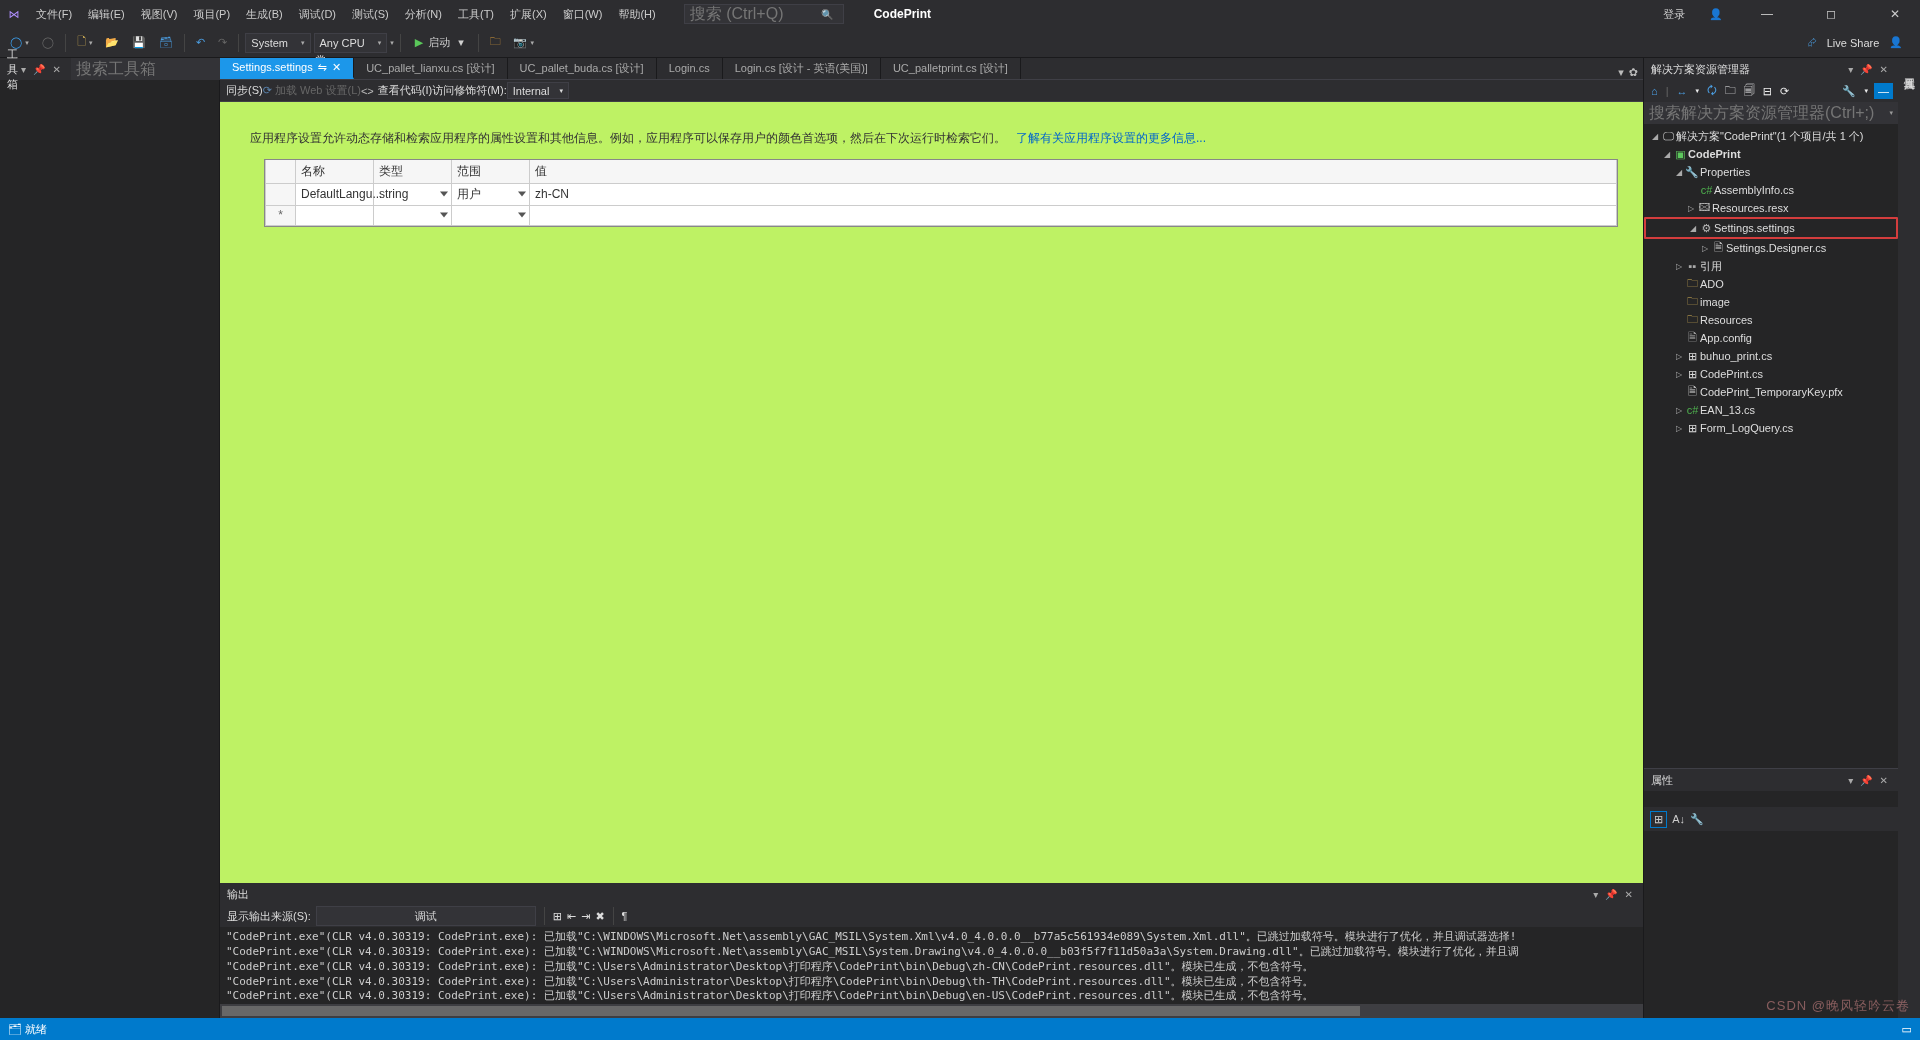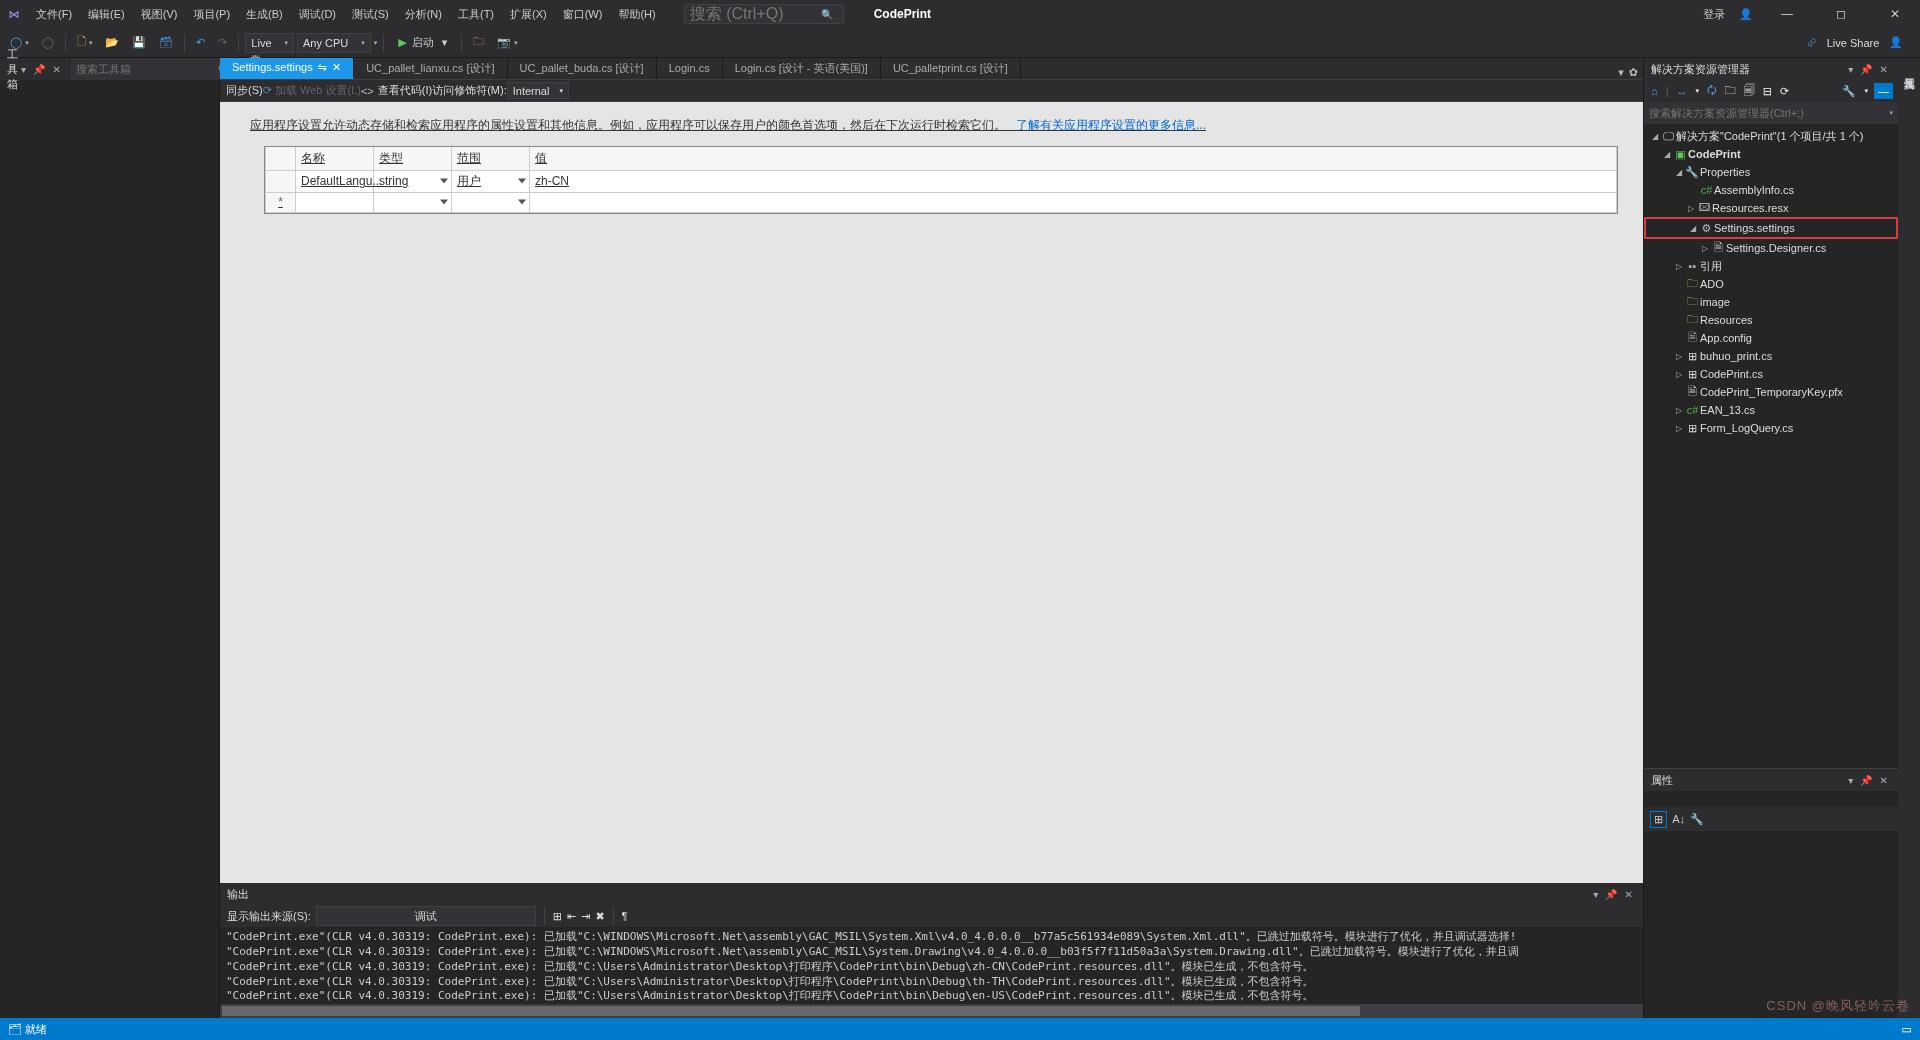--- a/index.html
+++ b/index.html
@@ -7,21 +7,21 @@
     
     
     .titlebar { height: 28px; background: #2d2d30; display: flex; align-items: center; color: #ccc; }
     .titlebar .logo { width: 28px; height: 28px; display:flex; align-items:center; justify-content:center; color:#b08fff; }
     .titlebar .menu { display: flex; gap: 0; }
     .titlebar .menu span { padding: 4px 8px; cursor: default; }
     .searchbox { margin-left: 20px; background: #333337; height: 20px; width: 160px; border: 1px solid #3f3f46; display:flex; align-items:center; }
     .searchbox input { background:transparent; border:none; color:#aaa; font-size:16px; padding: 8px 5px; width:135px; outline:none; }
     .sicon { width:16px; color:#999; font-size:10px; text-align:center; }
     .apptitle { margin-left: 30px; color:#fff; font-weight:600; font-size:12px; }
-    .titlebar-right { margin-left: auto; display:flex; align-items:center; gap:14px; padding-right:5px; height:100%; }
+    .titlebar-right { margin-left: auto; display:flex; align-items:center; gap:24px; padding-right:5px; height:100%; }
     .winbtn { width: 40px; height:100%; display:flex; align-items:center; justify-content:center; color:#ccc; font-size:12px; }
     
     
     .toolbar { height: 30px; background:#2d2d30; border-bottom:1px solid #1a1a1c; display:flex; align-items:center; padding: 0 5px; gap:3px; }
     .tbtn { padding:3px 5px; display:flex; align-items:center; gap:3px; color:#ddd; font-size:11px; }
     .tbtn .arrow { font-size:7px; color:#aaa; }
     .sep { width:1px; height:18px; background:#444; margin: 0 3px; }
     .combo { background:#333337; border:1px solid #3f3f46; padding:2px 5px; color:#ddd; font-size:11px; display:flex; align-items:center; gap:5px; height:20px; }
     .combo .dd { font-size:7px; color:#aaa; margin-left:8px; }
     .startbtn { display:flex; align-items:center; gap:5px; padding:3px 8px; }
@@ -30,21 +30,21 @@
     
     
     .mainrow { flex:1; display:flex; min-height:0; }
     
     
     .toolbox { width: 220px; background:#252526; border-right:1px solid #1a1a1c; display:flex; flex-direction:row; }
     .panel-header { height:22px; background:#2d2d30; display:flex; align-items:center; padding:0 7px; color:#ddd; font-size:11px; }
     .panel-header .hdbtns { margin-left:auto; display:flex; gap:1px; font-size:10px; color:#aaa; }
     .panel-header .hdbtns span { padding:2px 3px; }
     .search-dark { height:22px; background:#333337; border:none; display:flex; align-items:center; padding: 0 5px; color:#999; font-size:11px; }
-    .search-dark input { background:transparent; border:none; color:#aaa; flex:1; outline:none; font-size:11px; }
+    .search-dark input { background:transparent; border:none; color:#aaa; flex:1; outline:none; font-size:16px; }
     .accordion { height:20px; background:#1e1e1e; border:none; color:#ddd; font-size:11px; padding:3px 5px; display:flex; align-items:center; }
     .acc-chev { margin-right:4px; font-size:8px; }
     .toolbox-body { flex:1; background:#252526; padding:12px 10px; color:#aaa; text-align:center; font-size:11px; line-height:1.5; }
     
     
     .centercol { flex:1; display:flex; flex-direction:column; min-width:0; }
     
     
     .doctabs { height:22px; background:#2d2d30; display:flex; align-items:flex-end; overflow:hidden; border-bottom:1px solid #3f3f46; }
     .doctab { height:22px; padding: 0 12px; display:flex; align-items:center; gap:5px; color:#aaa; font-size:11px; border-right:1px solid #1a1a1c; white-space:nowrap; }
@@ -54,21 +54,21 @@
     .doctabs .gears { margin-left:auto; padding:0 5px; display:flex; gap:5px; color:#bbb; }
     
     
     .subtool { height:22px; background:#2d2d30; display:flex; align-items:center; padding:0 6px; color:#ddd; font-size:11px; border-bottom:1px solid #3f3f46; }
     .subtool .disabled { color:#666; }
     .subtool .linkbtn { display:flex; align-items:center; gap:4px; }
     .intcombo { background:#333337; border:1px solid #3f3f46; padding:1px 5px 1px 5px; font-size:11px; display:flex; align-items:center; height:17px; }
     .intcombo .dd { font-size:7px; margin-left:10px; }
     
     
-    .settings-editor { flex:1; background:#e5e5e5; color:#333; padding:15px 15px 15px 20px; overflow:auto; font-size:12px;text-decoration:underline; }
+    .settings-editor { flex:1; background:#bef264; color:#333; padding:28px 15px 15px 20px; overflow:auto; font-size:12px; }
     .settings-desc { margin-bottom:12px; line-height:1.4; margin-left: 10px;}
     .settings-desc a { color:#0066cc; text-decoration:none; }
     
     .grid { border:1px solid #888; background:#fff; margin-left:24px; margin-right:10px; }
     .grid table { width:100%; border-collapse:collapse; table-layout:fixed; }
     .grid th { background:#f6f6f6; border:1px solid #ccc; border-top:none; padding:3px 5px; font-weight:normal; text-align:left; font-size:12px; color:#333; }
     .grid td { border:1px solid #ccc; padding:2px 5px; font-size:12px; position:relative; height:20px; }
     .grid .rowhdr { width:30px; background:#f6f6f6; }
     .grid .ddcell { position:relative; }
     .grid .ddcell::after { content:""; position:absolute; right:3px; top:50%; transform:translateY(-50%); border-left:4px solid transparent; border-right:4px solid transparent; border-top:5px solid #555; }
@@ -151,21 +151,21 @@
   <div class="sep"></div>
   <div class="tbtn" style="color:#d7b458;">🗋<span class="arrow">▾</span></div>
   <div class="tbtn" style="color:#d7b458;">📂</div>
   <div class="tbtn" style="color:#4b9de0;">💾</div>
   <div class="tbtn" style="color:#4b9de0;">🗃</div>
   <div class="sep"></div>
   <div class="tbtn" style="color:#4b9de0;">↶</div>
   <div class="tbtn" style="color:#666;">↷</div>
   <div class="sep"></div>
   <div class="combo">
-      <span>Live</span>
+      <span>System</span>
       <span class="dd">▾</span>
     </div>
   <div class="combo">
       <span>Any CPU</span>
       <span class="dd">▾</span>
     </div>
   <span class="arrow" style="color:#aaa;font-size:7px;">▾</span>
   <div class="sep"></div>
   <div class="startbtn">
       <span class="play">▶</span>

